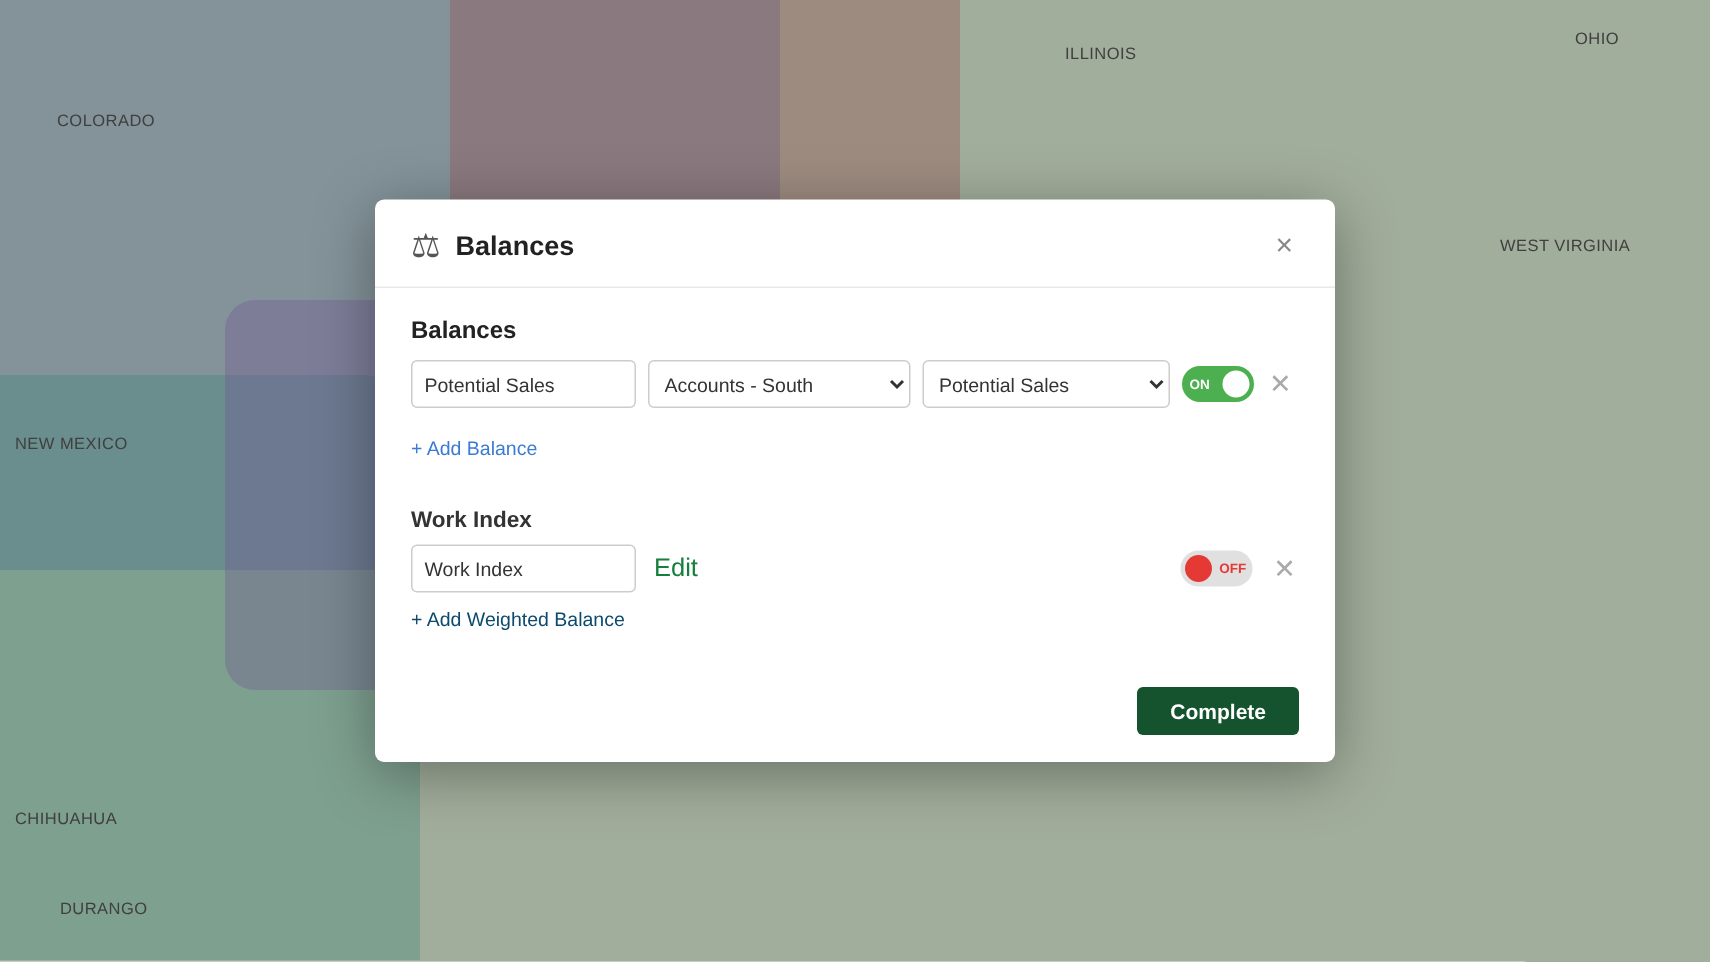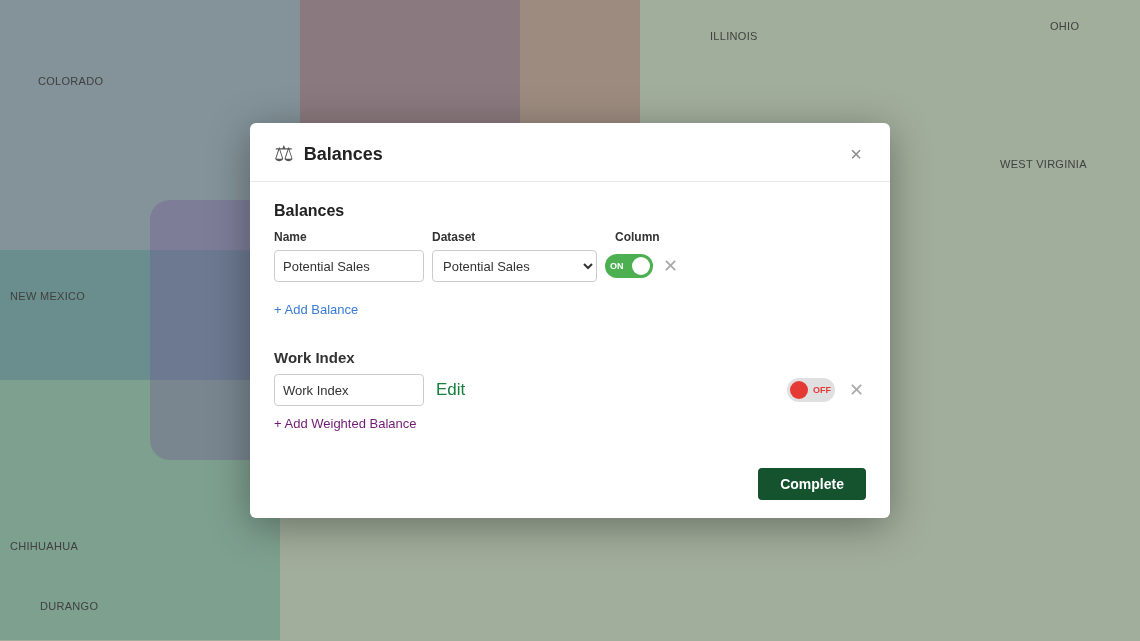--- a/index.html
+++ b/index.html
@@ -298,21 +298,21 @@
       font-size: 17px;
       cursor: pointer;
       text-decoration: none;
       text-align: right;
     }
 
     .spacer { flex: 1; }
 
     .add-weighted-link {
       display: inline-block;
-      color: #701a75;
+      color: #0c4a6e;
       font-size: 13px;
       cursor: pointer;
       margin-top: 10px;
       text-decoration: none;
       text-align: right;
     }
 
     
     .modal-footer {
       display: flex;
@@ -360,29 +360,27 @@
       </div>
       <button class="close-btn">×</button>
     </div>
 
     <div class="modal-body">
 
       
       <div class="section-title">Balances</div>
 
       
-      <div class="col-headers">
-        <span class="col-header col-name">Name</span>
-        <span class="col-header col-dataset">Dataset</span>
-        <span class="col-header col-column">Column</span>
-      </div>
 
       
       <div class="balance-row">
         <input type="text" class="input-name" value="Potential Sales" style="">
+        <select class="select-field">
+          <option>Accounts - South</option>
+        </select>
         <select class="select-column">
           <option>Potential Sales</option>
         </select>
 
         <div class="toggle-on">
           <div class="knob"></div>
         </div>
         <button class="remove-btn">✕</button>
       </div>
 

